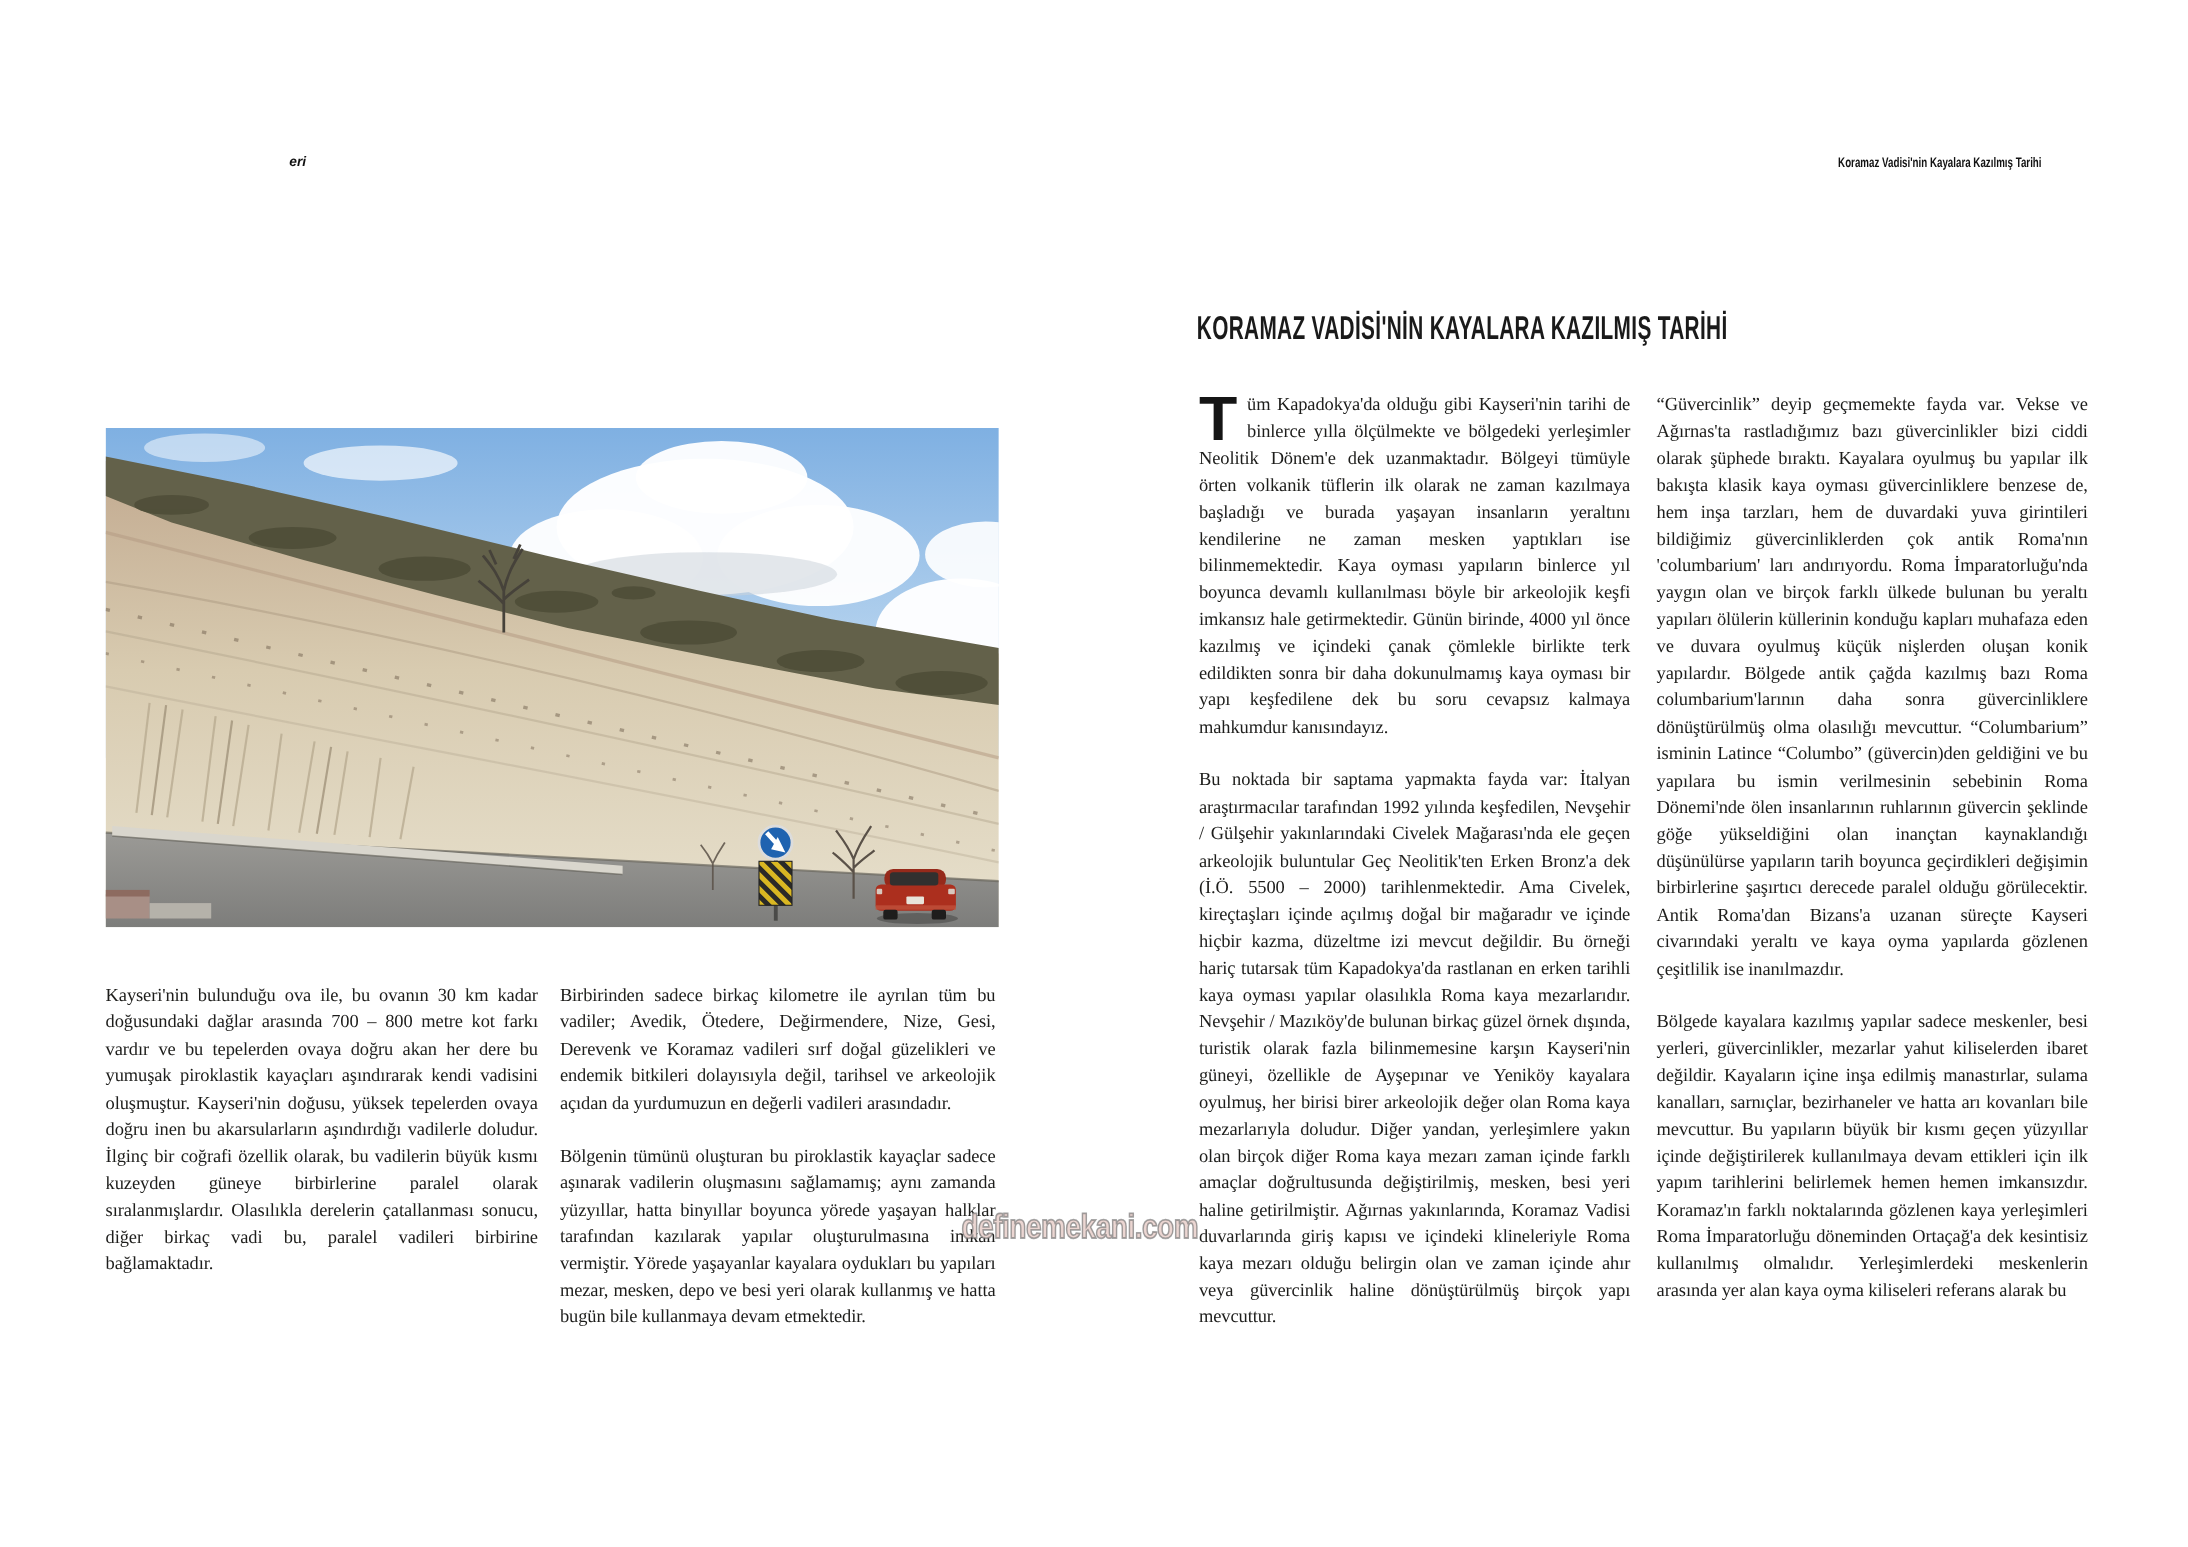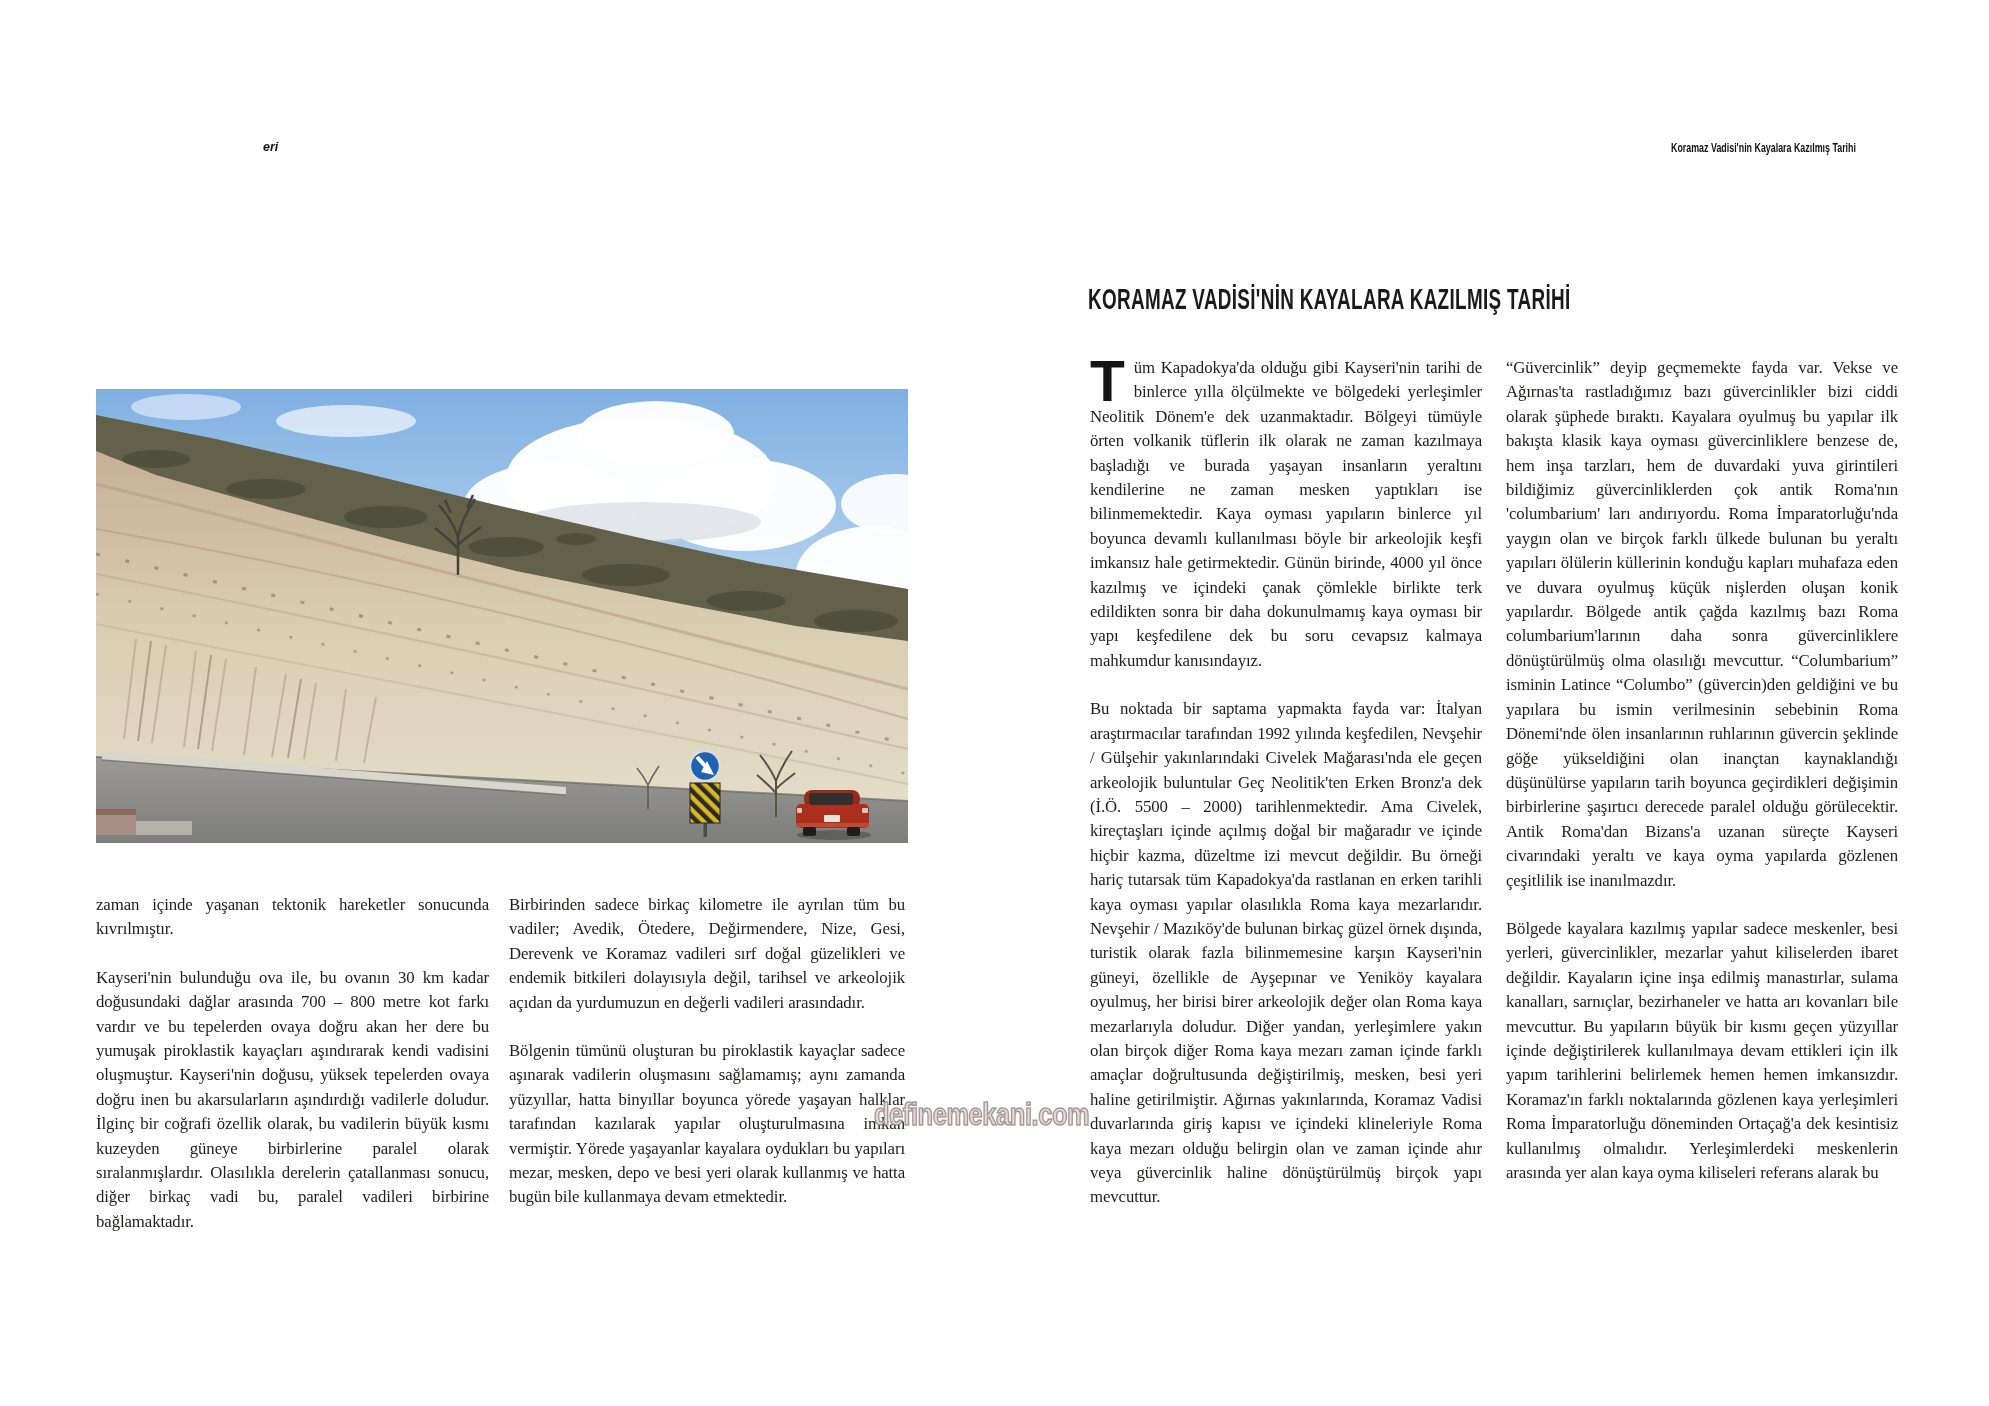--- a/index.html
+++ b/index.html
@@ -158,21 +158,20 @@
     <rect x="1" y="19" width="5" height="5" rx="1" fill="#d8c7bd"></rect>
     <rect x="66" y="19" width="6" height="5" rx="1" fill="#d8c7bd"></rect>
     <rect x="28" y="26" width="16" height="7" rx="1" fill="#e8e4da"></rect>
     <rect x="0" y="34" width="73" height="4" fill="#c0513b" opacity="0.8"></rect>
     <rect x="7" y="38" width="13" height="9" rx="2" fill="#1e1d1c"></rect>
     <rect x="51" y="38" width="13" height="9" rx="2" fill="#1e1d1c"></rect>
   </g>
 </svg>
 
 <div class="col lcol1">
-  <p>zaman içinde yaşanan tektonik hareketler sonucunda kıvrılmıştır.</p>
   <p>Kayseri'nin bulunduğu ova ile, bu ovanın 30 km kadar doğusundaki dağlar arasında 700 – 800 metre kot farkı vardır ve bu tepelerden ovaya doğru akan her dere bu yumuşak piroklastik kayaçları aşındırarak kendi vadisini oluşmuştur. Kayseri'nin doğusu, yüksek tepelerden ovaya doğru inen bu akarsularların aşındırdığı vadilerle doludur. İlginç bir coğrafi özellik olarak, bu vadilerin büyük kısmı kuzeyden güneye birbirlerine paralel olarak sıralanmışlardır. Olasılıkla derelerin çatallanması sonucu, diğer birkaç vadi bu, paralel vadileri birbirine bağlamaktadır.</p>
 </div>
 
 <div class="col lcol2">
   <p>Birbirinden sadece birkaç kilometre ile ayrılan tüm bu vadiler; Avedik, Ötedere, Değirmendere, Nize, Gesi, Derevenk ve Koramaz vadileri sırf doğal güzelikleri ve endemik bitkileri dolayısıyla değil, tarihsel ve arkeolojik açıdan da yurdumuzun en değerli vadileri arasındadır.</p>
   <p>Bölgenin tümünü oluşturan bu piroklastik kayaçlar sadece aşınarak vadilerin oluşmasını sağlamamış; aynı zamanda yüzyıllar, hatta binyıllar boyunca yörede yaşayan halklar tarafından kazılarak yapılar oluşturulmasına imkan vermiştir. Yörede yaşayanlar kayalara oydukları bu yapıları mezar, mesken, depo ve besi yeri olarak kullanmış ve hatta bugün bile kullanmaya devam etmektedir.</p>
 </div>
 
 <div class="article-title">KORAMAZ VADİSİ'NİN KAYALARA KAZILMIŞ TARİHİ</div>
 

